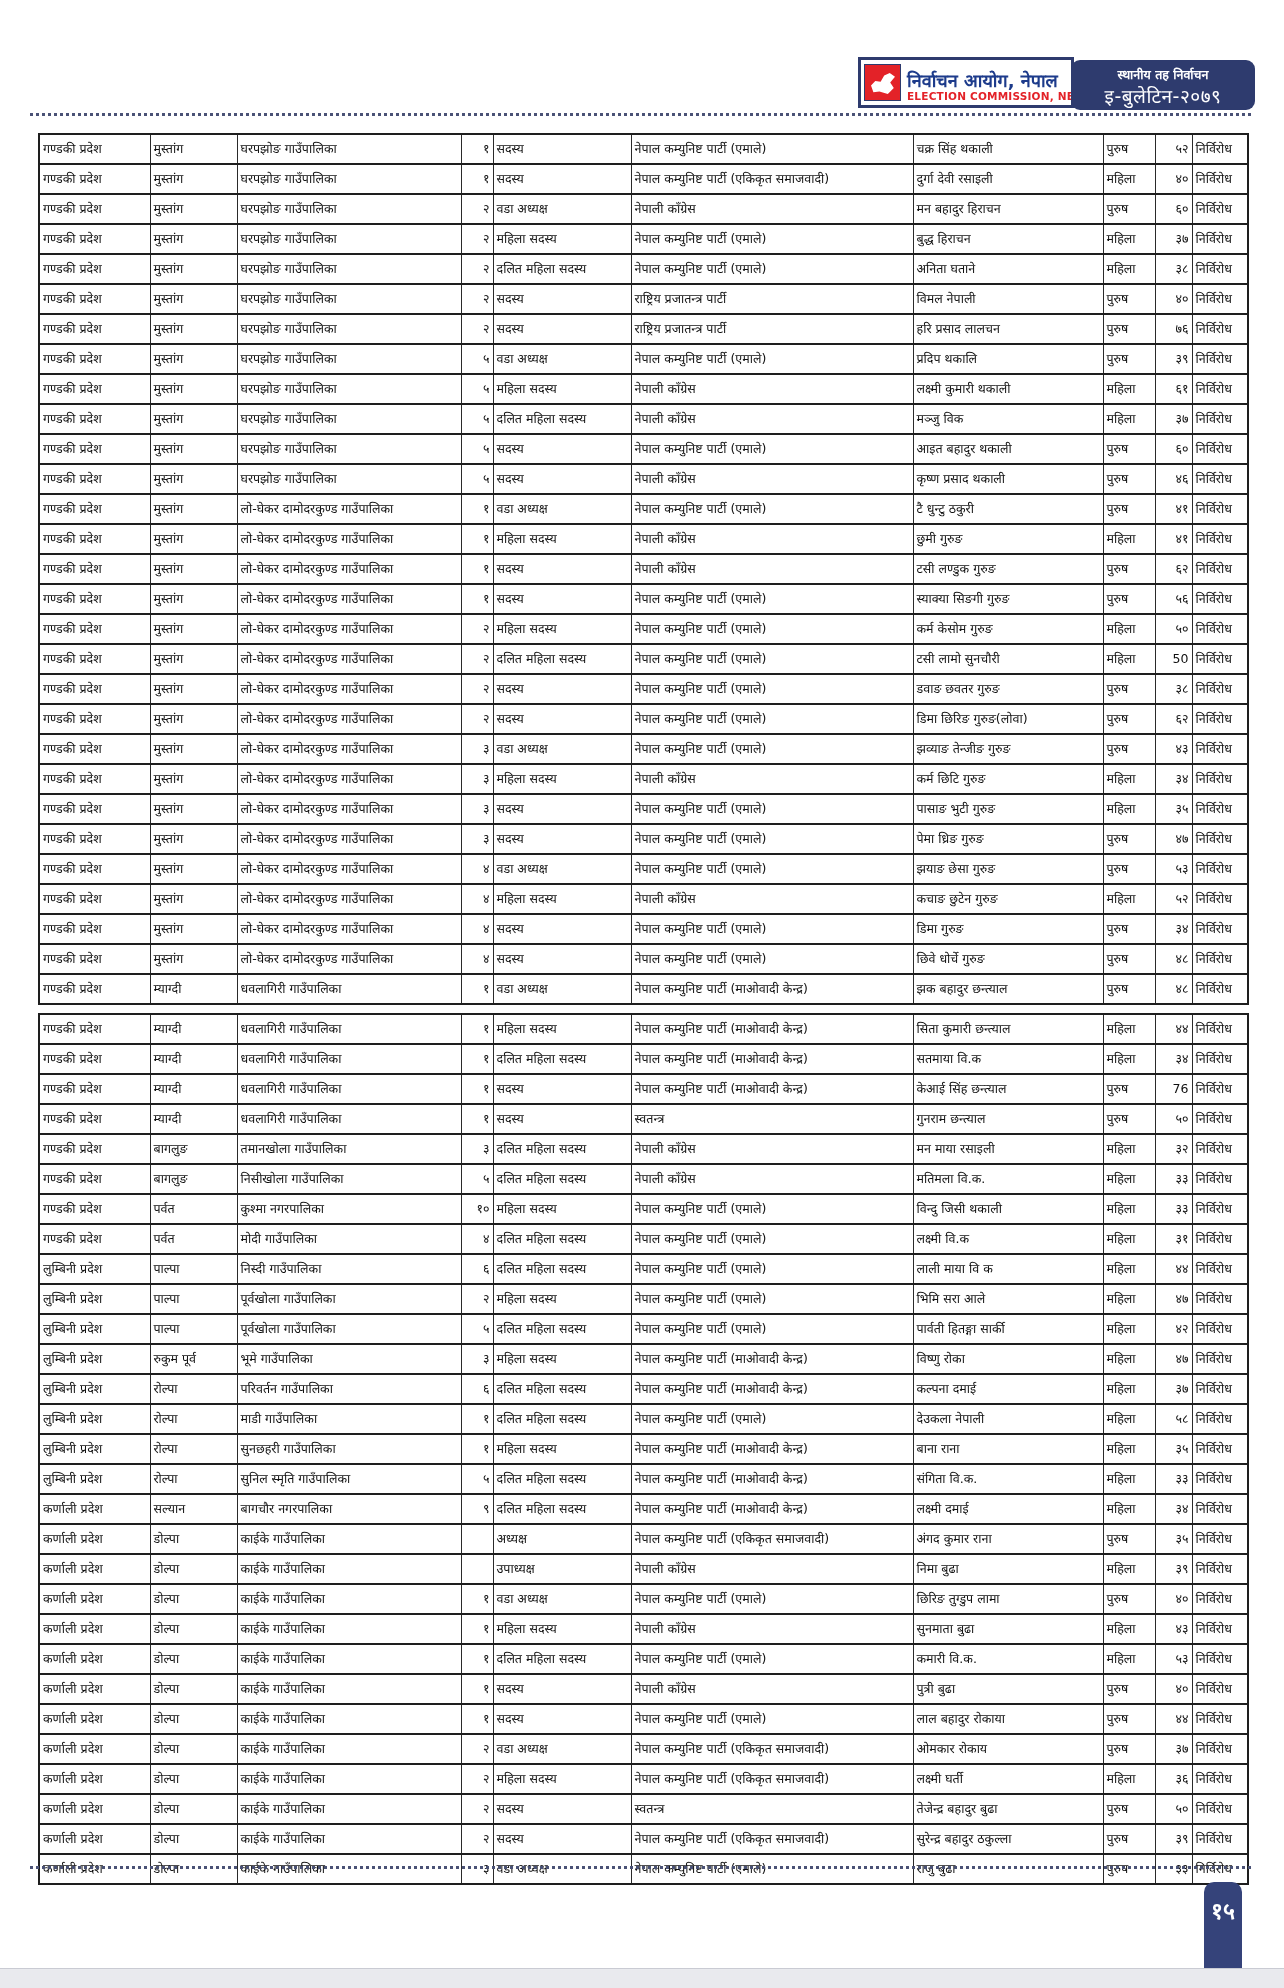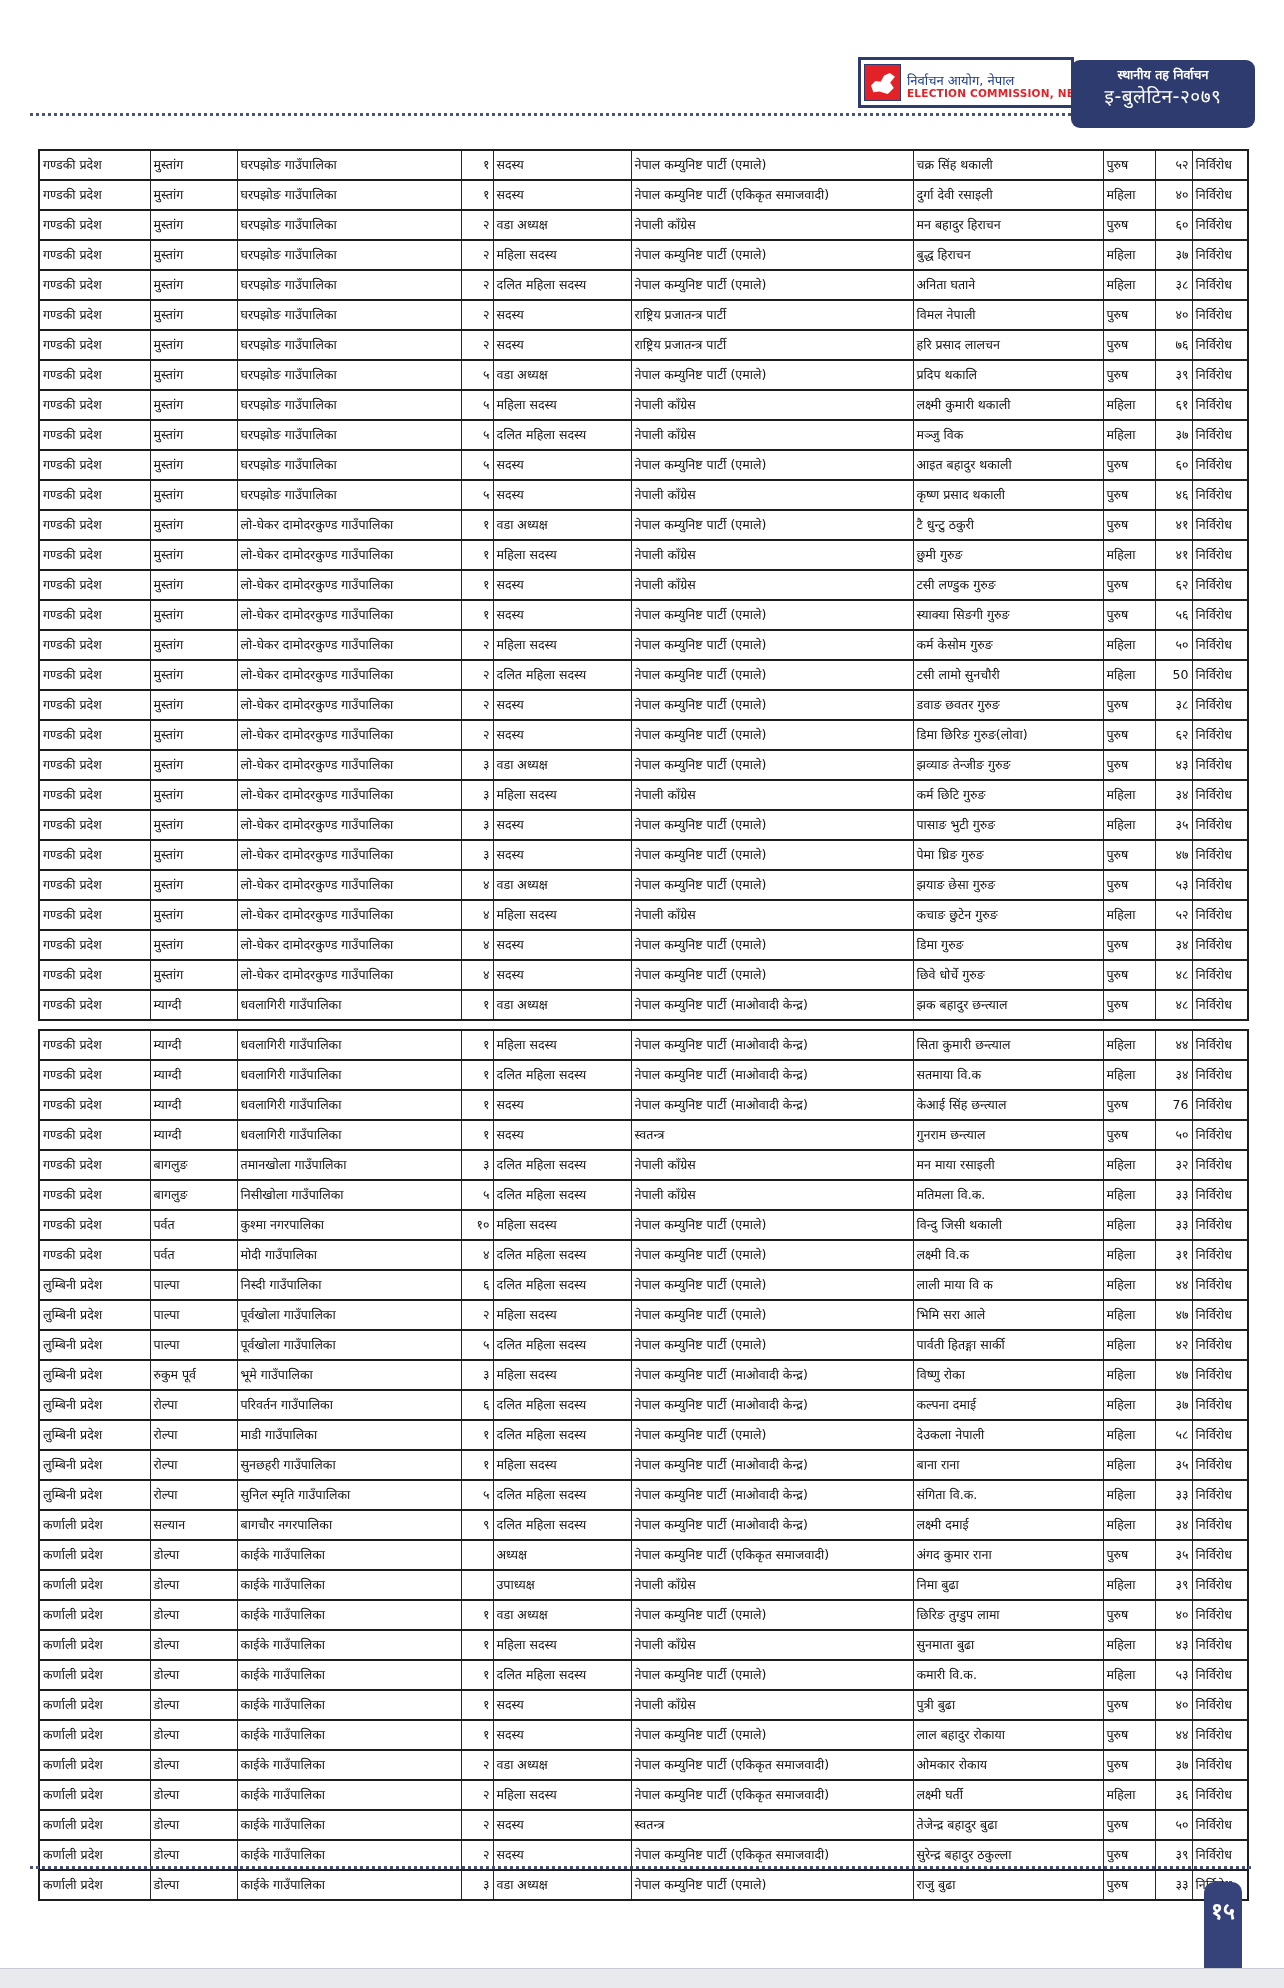--- a/index.html
+++ b/index.html
@@ -15,38 +15,38 @@
   }
   .stamp{
     width:37px;height:37px;background:#e32228;margin-left:3px;flex:0 0 auto;
     position:relative;border:1px solid #2e3b6e;box-sizing:border-box;
   }
   .stamp .blob{
     position:absolute;left:6px;top:8px;width:24px;height:21px;background:#ffffff;
     clip-path:polygon(0% 60%,18% 38%,40% 42%,55% 12%,78% 0%,100% 18%,80% 45%,95% 72%,70% 100%,35% 88%,10% 92%);
   }
   .logo-text{margin-left:6px;line-height:1.08;white-space:nowrap;}
-  .logo-text .np{color:#1d3b8b;font-weight:normal;font-size:13px;margin-top:8px;}
+  .logo-text .np{color:#1d3b8b;font-weight:bold;font-size:18px;margin-top:8px;}
   .logo-text .en{color:#e32228;font-weight:bold;font-size:10.5px;letter-spacing:.2px;}
   .banner{
-    position:absolute;top:60px;left:1071px;width:184px;height:68px;
+    position:absolute;top:60px;left:1071px;width:184px;height:50px;
     background:#2e3b6e;border-radius:9px;color:#fff;text-align:center;
     box-sizing:border-box;padding-top:6px;z-index:3;
   }
   .banner .l1{font-size:12.5px;font-weight:bold;}
   .banner .l2{font-size:19px;font-weight:normal;letter-spacing:.5px;}
   
   .dotline{
     position:absolute;left:30px;width:1224px;height:3px;
     background-image:repeating-linear-gradient(90deg,#4a5276 0 3px,rgba(0,0,0,0) 3px 6px);
   }
   .dotline.top{top:113px;}
   .dotline.bottom{top:1866px;}
   
-  .tablezone{position:absolute;left:38px;top:149px;width:1234px;}
+  .tablezone{position:absolute;left:38px;top:133px;width:1234px;}
   table.results{
     border-collapse:collapse;table-layout:fixed;width:1209px;
     border:2px solid #1e1e1e;
   }
   table.results td{
     border-left:1px solid #2a2a2a;border-right:1px solid #2a2a2a;
     border-bottom:2px solid #1e1e1e;border-top:1px solid #2a2a2a;
     height:29px;font-size:12.5px;color:#101010;
     padding:0 3px;white-space:nowrap;overflow:hidden;box-sizing:border-box;
     line-height:28px;vertical-align:middle;

